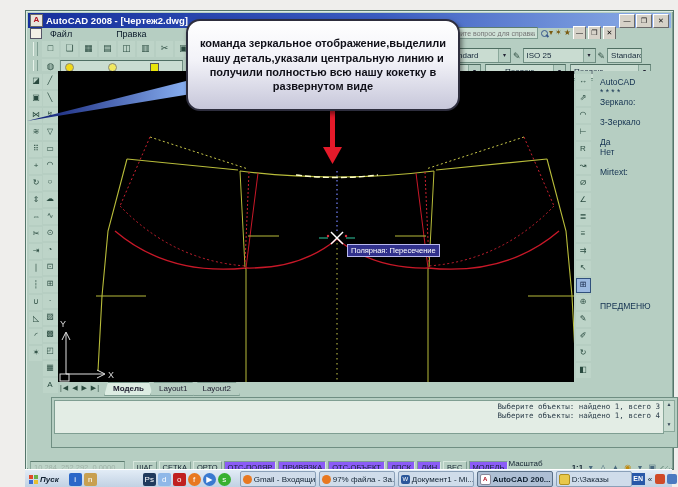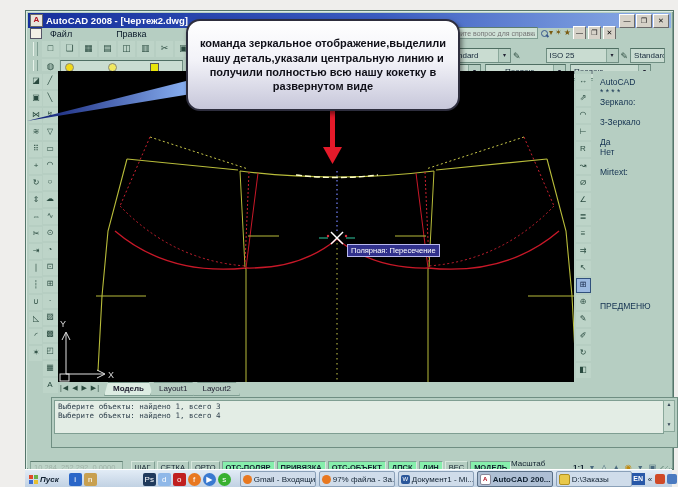--- a/index.html
+++ b/index.html
@@ -45,29 +45,29 @@
   .smitem{height:10px;line-height:10px;padding-left:7px;white-space:nowrap;}
   .smgap{height:10px;}
   #smbottom{position:absolute;left:7px;top:230px;font-size:8.5px;color:#12304f;}
   
   #tabsrow{left:57px;top:381px;width:535px;height:14px;background:#b6cec2;display:flex;align-items:flex-start;font-size:8px;}
   .tabarrows{color:#2a4a3e;font-size:7px;padding:2px 4px 0 2px;letter-spacing:1px;}
   .tab{height:12px;line-height:12px;padding:0 8px;background:#b6cec2;color:#223;clip-path:polygon(4px 0,calc(100% - 4px) 0,100% 100%,0 100%);border:1px solid #7f9e92;margin-right:-3px;}
   .tab.active{background:#dcece2;font-weight:bold;}
   
   #cmdwin{left:27px;top:396px;width:625px;height:49px;background:#b6cec2;border:1px solid #6f8e82;}
-  #cmdhist{position:absolute;left:2px;top:2px;right:13px;height:30px;background:#e3ede5;border:1px solid #7f9e92;padding:1px 3px;font-family:"DejaVu Sans Mono",monospace;font-size:7.5px;color:#31424e;line-height:9px;}
+  #cmdhist{position:absolute;left:2px;top:2px;right:13px;height:30px;background:#e3ede5;border:1px solid #7f9e92;padding:1px 3px;font-family:"DejaVu Sans Mono",monospace;font-size:7.5px;color:#31424e;line-height:9px;text-align:right;}
   #cmdscroll{position:absolute;right:2px;top:2px;width:10px;height:30px;background:#c9dcd1;border:1px solid #8aa89b;font-size:5px;color:#345;text-align:center;}
   #cmdprompt{position:absolute;left:2px;bottom:2px;right:2px;height:11px;background:#e3ede5;border:1px solid #7f9e92;padding:0 3px;font-family:"DejaVu Sans Mono",monospace;font-size:7.5px;color:#31424e;line-height:10px;white-space:nowrap;}
   
   #statusbar{left:2px;top:447px;right:2px;height:19px;background:#b6cec2;display:flex;align-items:center;}
   #coords{width:110px;height:12px;margin-left:2px;background:#bdd4c8;border:1px solid #8aa89b;border-top-color:#5d7c70;font-size:7.5px;color:#9fb3a8;line-height:12px;padding-left:3px;}
   #toggles{display:flex;gap:2px;margin-left:8px;}
   .stbtn{height:12px;line-height:12px;padding:0 3px;font-size:7.5px;color:#12222f;background:#b6cec2;border:1px solid #d8e8de;border-right-color:#7f9e92;border-bottom-color:#7f9e92;white-space:nowrap;}
-  .stbtn.pressed{border:1px solid #7f9e92;border-right-color:#d8e8de;border-bottom-color:#d8e8de;background:#86efac;font-weight:bold;}
+  .stbtn.pressed{border:1px solid #7f9e92;border-right-color:#d8e8de;border-bottom-color:#d8e8de;background:#8b5cf6;}
   #statright{margin-left:auto;display:flex;align-items:center;gap:3px;font-size:8px;color:#12222f;padding-right:14px;}
   .sic{width:12px;height:12px;font-size:8px;line-height:12px;text-align:center;color:#4a6a7e;}
   #grip{position:absolute;right:1px;bottom:1px;width:10px;height:10px;background:
     repeating-linear-gradient(135deg,transparent 0 2px,#8aa89b 2px 3px);}
   
   #callout{left:186px;top:19px;width:270px;height:88px;background:linear-gradient(#ffffff 0%,#f2f2f8 45%,#c7c7da 100%);border:2.5px solid #2e2e3e;border-radius:14px;box-shadow:2px 3px 5px rgba(0,0,0,.5);z-index:50;display:flex;align-items:center;justify-content:center;}
   #callout .ctext{font-size:11px;font-weight:bold;color:#101018;text-align:center;line-height:1.3;padding:4px 8px;}
   #leader{left:0;top:0;width:678px;height:487px;z-index:40;pointer-events:none;}
   
   #snaptip{left:289px;top:173px;height:11px;background:#31318c;border:1px solid #b9b9ee;color:#fff;font-size:7.5px;line-height:11px;padding:0 3px;white-space:nowrap;}
@@ -160,21 +160,21 @@
         <span class="ar">▾</span>
       </span>
     </div>
 
     <div class="tbrow" style="left:414px;top:9px;">
       <span class="combo" style="width:64px;">
         <span>Standard</span>
         <span class="ar">▾</span>
       </span>
       <span class="pencil">✎</span>
-      <span class="combo" style="width:68px;margin-left:23px;">
+      <span class="combo" style="width:68px;">
         <span>ISO 25</span>
         <span class="ar">▾</span>
       </span>
       <span class="pencil">✎</span>
       <span class="combo" style="width:30px;">
         <span>Standard</span>
       </span>
     </div>
 
     <div class="tbrow" style="left:414px;top:25px;">

